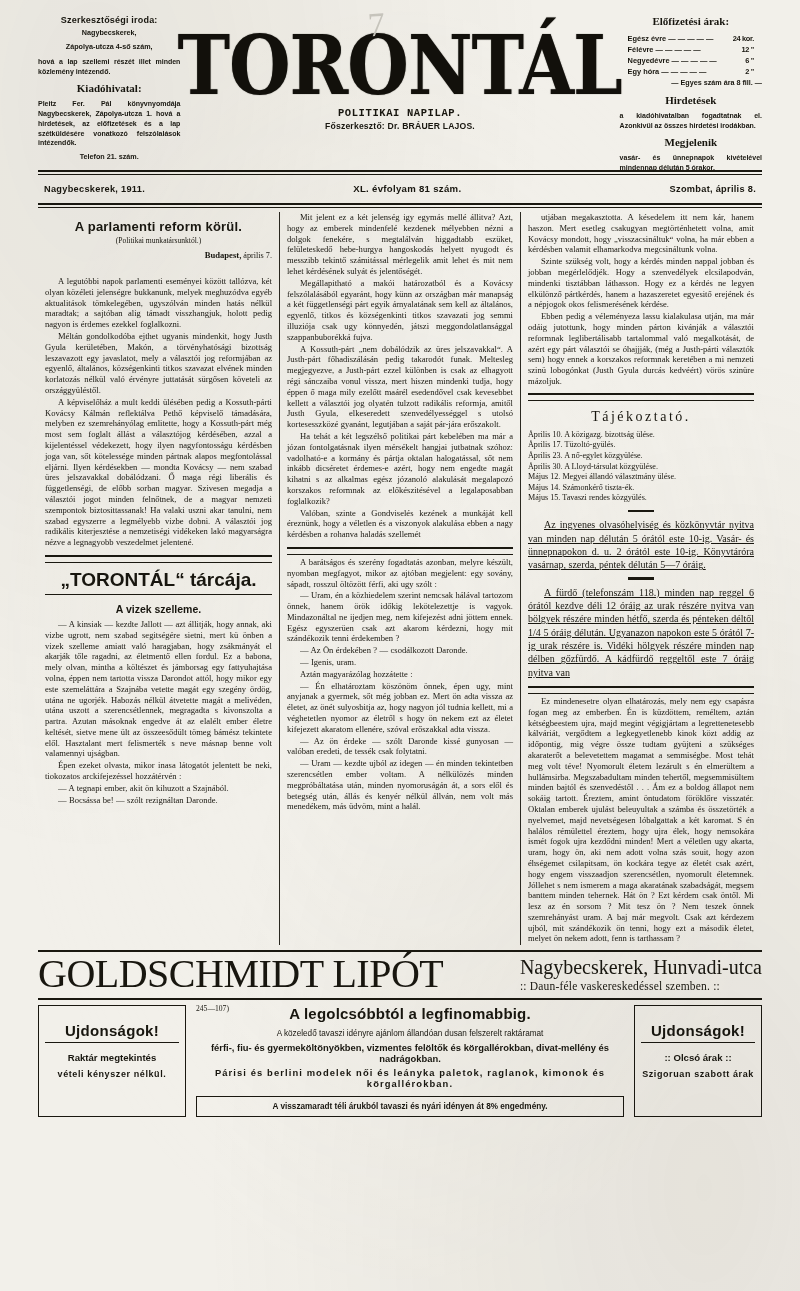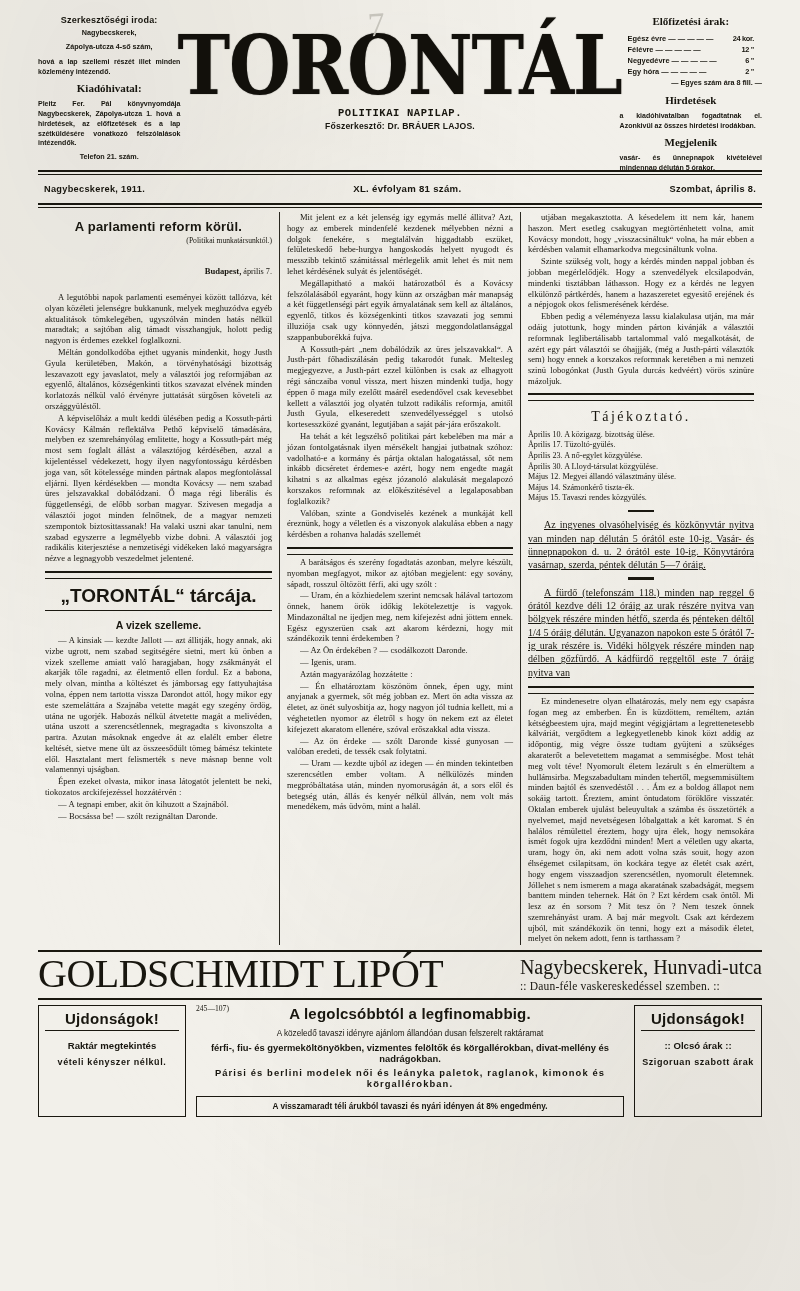--- a/index.html
+++ b/index.html
@@ -58,21 +58,21 @@
     font-family:"Liberation Sans",sans-serif;font-weight:bold;font-size:9.2px;
     padding:4px 6px 5px;letter-spacing:.3px;}
   .dateline .mid{font-size:9.6px;}
 
   
   .cols{display:flex;gap:0;}
   .col{width:241px;padding:0 7px;box-sizing:border-box;}
   .col+.col{border-left:1px solid #2a2820;}
   .artitle{font-family:"Liberation Sans",sans-serif;font-weight:bold;font-size:13px;
     text-align:center;margin:7px 0 2px;letter-spacing:.2px;}
-  .arsub{text-align:right;font-size:7.6px;margin-bottom:21px;}
+  .arsub{text-align:center;font-size:7.6px;margin-bottom:5px;}
   .place{text-align:right;font-size:8.2px;margin-bottom:16px;}
   .place b{font-size:8.6px;}
   p.bt{
     margin:0 0 1px;
     font-size:8.55px;
     line-height:1.265;
     text-align:justify;
     text-indent:13px;
     hyphens:auto;
     word-spacing:.3px;
@@ -96,21 +96,21 @@
   p.note{margin:0 0 2px;font-size:10px;line-height:1.33;text-align:justify;text-indent:16px;text-decoration:underline;}
 
   
   .ad{margin-top:5px;border-top:2.5px solid #1a1810;padding-top:3px;}
   .ad-top{display:flex;align-items:flex-end;justify-content:space-between;}
   .ad-name{font-family:"Liberation Serif",serif;font-size:40px;line-height:.96;letter-spacing:-.5px;}
   .ad-addr{text-align:left;padding-bottom:2px;padding-left:8px;}
   .ad-addr .l1{font-family:"Liberation Serif",serif;font-size:20px;line-height:1.05;}
   .ad-addr .l2{font-family:"Liberation Serif",serif;font-size:11.5px;margin-top:2px;letter-spacing:.2px;}
   .ad-body{display:flex;margin-top:4px;border-top:2.5px solid #1a1810;padding-top:5px;}
-  .ad-box{border:1.6px solid #1a1810;box-sizing:border-box;padding:4px 6px;text-align:center;
+  .ad-box{border:1.6px solid #1a1810;box-sizing:border-box;padding:16px 6px;text-align:center;
     font-family:"Liberation Sans",sans-serif;font-weight:bold;}
   .ad-box-l{width:148px;}
   .ad-box-r{width:128px;}
   .ad-box .bx-h{font-size:15px;border-bottom:1.5px solid #1a1810;padding-bottom:3px;margin-bottom:9px;letter-spacing:.3px;}
   .ad-box .bx-l1{font-size:9.6px;margin-bottom:6px;}
   .ad-box .bx-l2{font-size:9px;letter-spacing:.6px;}
   .ad-mid{flex:1;padding:0 10px;position:relative;}
   .ad-ref{position:absolute;left:10px;top:-1px;font-size:7.6px;}
   .ad-slogan{font-family:"Liberation Sans",sans-serif;font-weight:bold;font-size:15px;text-align:center;margin:0 0 7px;letter-spacing:.2px;}
   .ad-l{font-family:"Liberation Sans",sans-serif;text-align:center;font-size:8.2px;margin-bottom:4px;}

